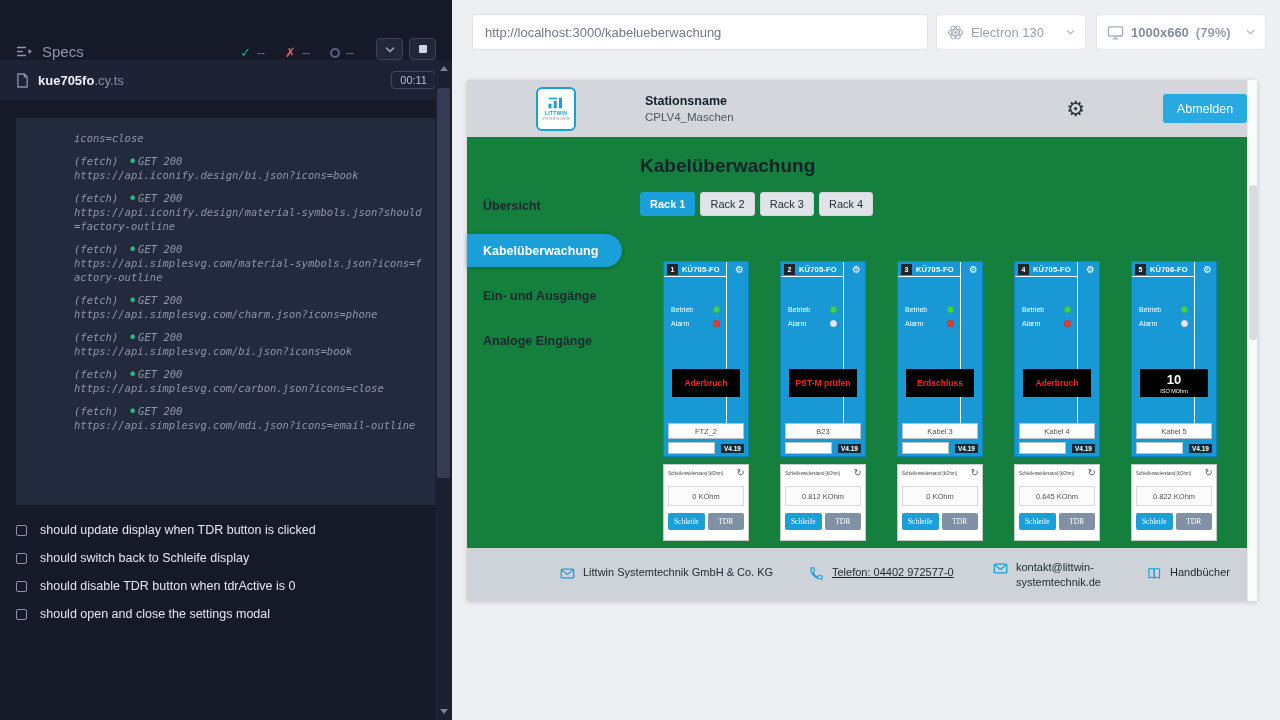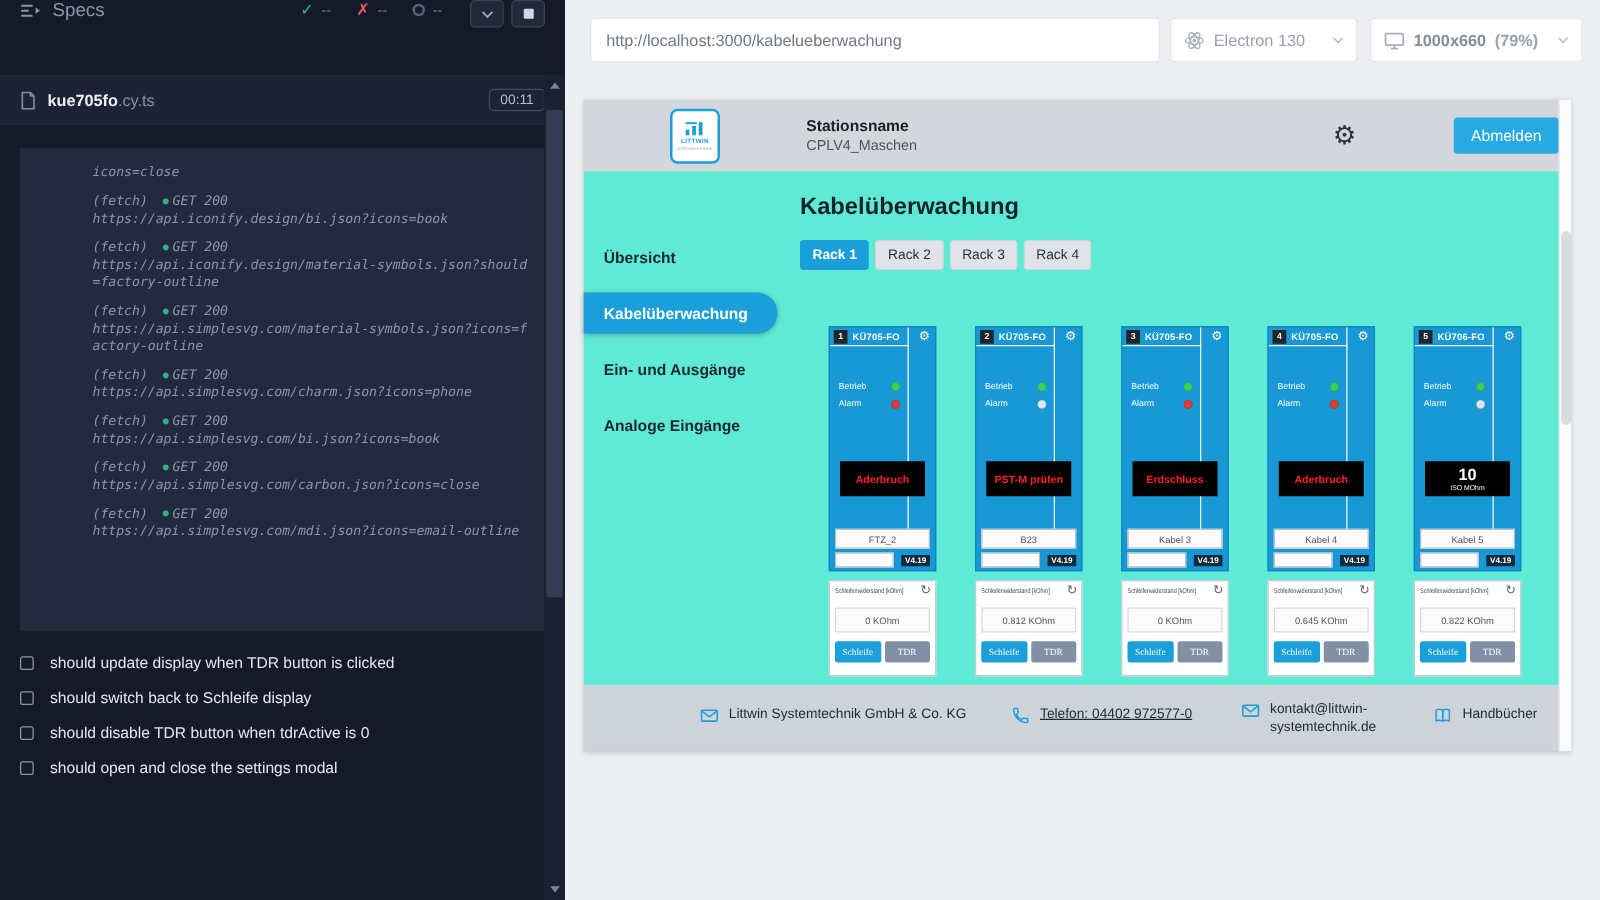--- a/index.html
+++ b/index.html
@@ -1,21 +1,21 @@
 <!DOCTYPE html>
 <html><head>
 <meta charset="utf-8">
 <style>
   * { box-sizing: border-box; margin: 0; padding: 0; }
   html,body { width:1280px; height:720px; overflow:hidden; }
   body { font-family: "Liberation Sans", "DejaVu Sans", sans-serif; background:#edeff2; position:relative; }
 
   
   .runner { position:absolute; left:0; top:0; width:452px; height:720px; background:#161a28; }
-  .runner-top { height:60px; display:flex; align-items:flex-start; padding:0 16px; }
+  .runner-top { height:60px; display:flex; align-items:flex-end; padding:0 16px; }
   .specs-btn { display:flex; align-items:center; gap:9px; color:#8f95b0; font-size:15px; }
   .specs-btn svg { width:17px; height:13px; }
   .stats { margin-left:auto; display:flex; align-items:center; gap:20px; margin-right:16px; }
   .stat { display:flex; align-items:center; gap:6px; font-size:12px; color:#757b96; }
   .stat .ok { color:#1db97c; font-size:13px; }
   .stat .bad { color:#e25f5f; font-size:13px; }
   .ring { width:10px; height:10px; border:2px solid #596080; border-radius:50%; display:inline-block; }
   .icon-btn { width:27px; height:22px; border:1px solid #3c4258; background:#232839; border-radius:4px;
               display:flex; align-items:center; justify-content:center; margin-left:6px; }
   .icon-btn svg { width:10px; height:7px; color:#9aa0b8; }
@@ -56,21 +56,21 @@
              display:flex; align-items:center; padding:0 12px; font-size:13px; color:#707786; }
   .ctrl { height:36px; background:#fff; border:1px solid #e3e6ea; border-radius:4px;
           display:flex; align-items:center; padding:0 10px; gap:7px; color:#99a0ac; font-size:13px; }
   .ctrl svg.main-ic { width:17px; height:17px; color:#a7aeb9; flex:none; }
   .ctrl svg.chev { width:9px; height:6px; color:#b9bec7; margin-left:auto; }
   .browser-select { width:150px; margin-left:8px; }
   .viewport-select { width:170px; margin-left:10px; color:#848c99;font-weight:bold; }
   .viewport-select .zoom { color:#9aa1ad; }
 
   
-  .aut { position:relative; margin:16px 0 0 15px; width:790px; height:521px; background:#5eead4;
+  .aut { position:relative; margin:16px 0 0 15px; width:790px; height:521px; background:#15803d;
          box-shadow:0 1px 5px rgba(0,0,0,.18); }
   .app-header { height:57px; background:#d3d7dc; display:flex; align-items:center; padding:0 10px 0 16px; }
   .logo { width:40px; height:44px; margin-left:53px; background:#fff; border:2px solid #1a9fd9; border-radius:6px;
           display:flex; flex-direction:column; align-items:center; justify-content:center; gap:1px; flex:none; }
   .logo svg { width:18px; height:12px; }
   .logo-text { font-size:5px; font-weight:bold; color:#1a9fd9; letter-spacing:.3px; }
   .logo-sub { font-size:3px; color:#8a9096; letter-spacing:.2px; }
   .station { margin-left:69px; }
   .station-label { font-size:12.5px; font-weight:bold; color:#14202b; }
   .station-name { font-size:11.5px; color:#4a5560; margin-top:3px; }

